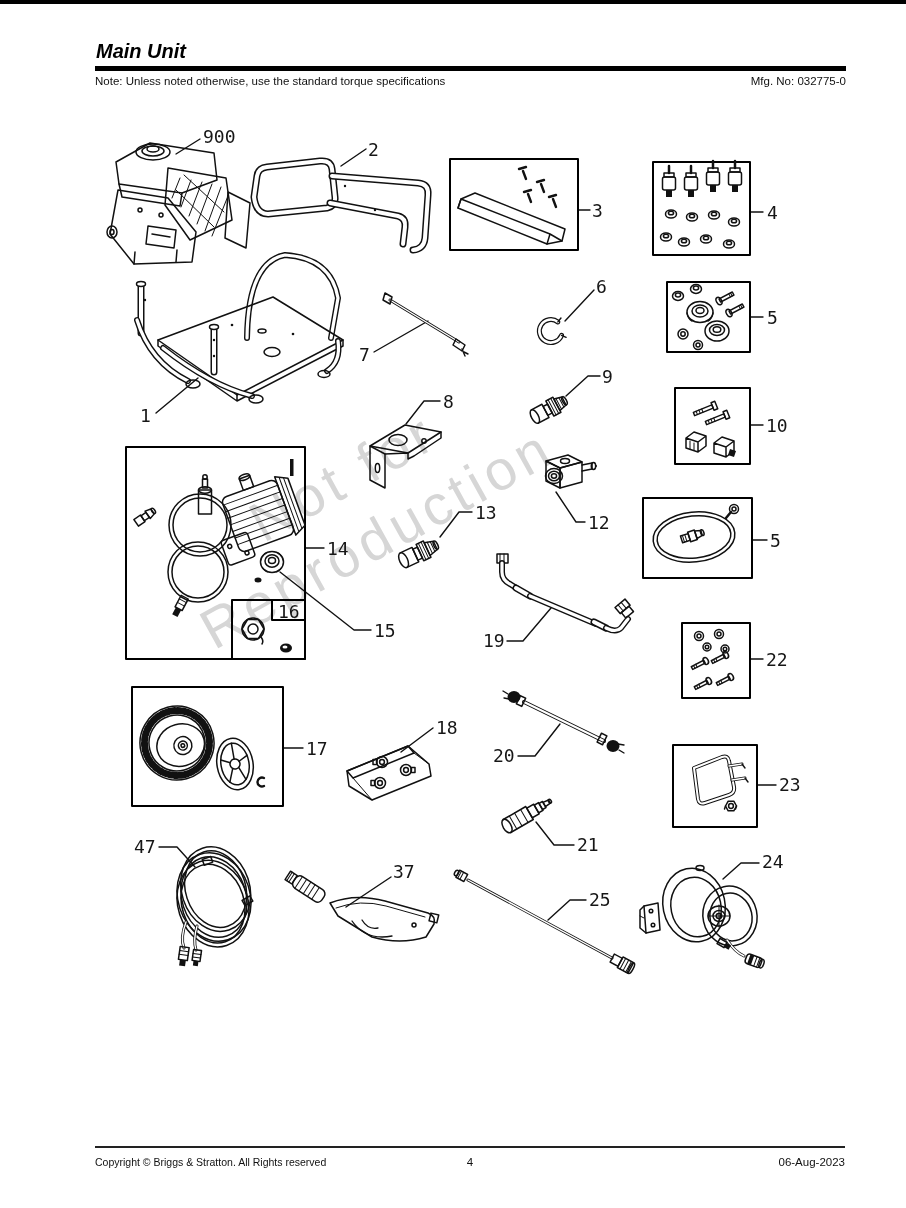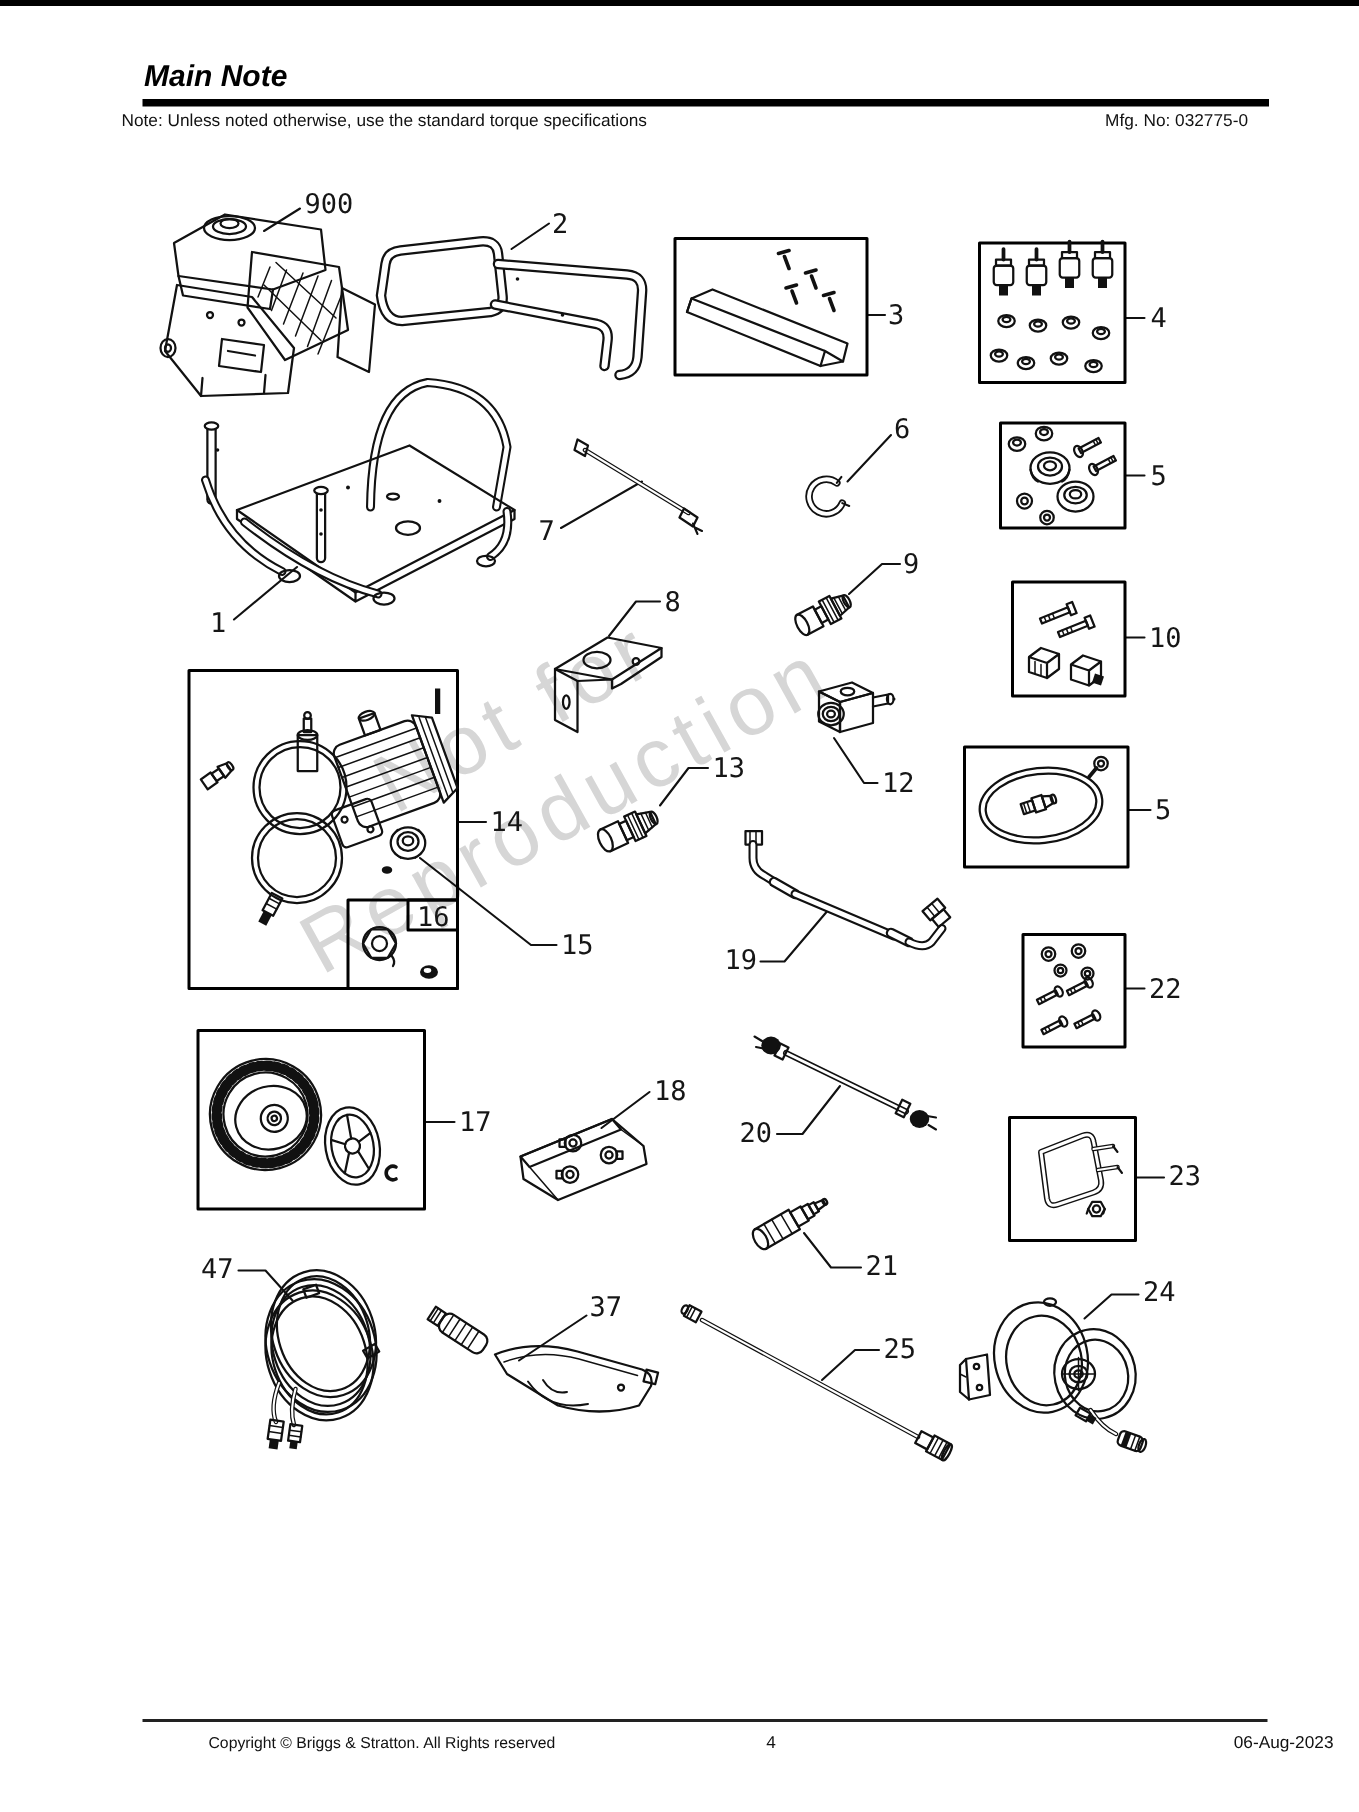--- a/index.html
+++ b/index.html
@@ -1,50 +1,50 @@
 <!DOCTYPE html>
 <html><head>
 <meta charset="utf-8">
 <style>
   html,body{margin:0;padding:0;background:#888;}
   .page{position:relative;width:906px;height:1208px;background:#fff;overflow:hidden;
         font-family:"Liberation Sans",sans-serif;margin:0 auto;}
   .topbar{position:absolute;left:0;top:0;width:906px;height:4px;background:#000;}
   .title{position:absolute;left:96px;top:40px;font-size:20px;font-weight:bold;font-style:italic;color:#000;}
   .hrule{position:absolute;left:95px;top:66px;width:751px;height:5px;background:#000;}
-  .subhead{position:absolute;left:81px;top:75px;width:751px;display:flex;justify-content:space-between;
+  .subhead{position:absolute;left:95px;top:75px;width:751px;display:flex;justify-content:space-between;
            font-size:11.5px;color:#111;text-align:center;}
   .watermark{position:absolute;left:40px;top:438px;width:640px;z-index:1;text-align:center;
              transform:rotate(-29deg);font-size:56px;color:#d6d6d6;letter-spacing:5px;line-height:1.25;
              font-family:"Liberation Sans",sans-serif;}
   .art{position:absolute;left:0;top:0;z-index:2;}
   .callout{position:absolute;z-index:3;font-family:"DejaVu Sans Mono",monospace;font-size:18px;color:#161616;
            white-space:nowrap;}
   .frule{position:absolute;left:95px;top:1146px;width:750px;height:2px;background:#222;}
-  .footer{position:absolute;left:95px;top:1156px;width:750px;height:18px;font-size:10.5px;color:#111;margin-left:44px;}
+  .footer{position:absolute;left:95px;top:1156px;width:750px;height:18px;font-size:10.5px;color:#111;}
   .footer .l{position:absolute;left:0;top:0;}
   .footer .c{position:absolute;left:0;right:0;top:0;text-align:center;font-size:11.5px;}
   .footer .r{position:absolute;right:0;top:0;font-size:11.5px;text-align:right;}
   
   .o7{stroke:#111;stroke-width:7;fill:none}.i7{stroke:#fff;stroke-width:4;fill:none}
   .o6{stroke:#111;stroke-width:6;fill:none}.i6{stroke:#fff;stroke-width:3.2;fill:none}
   .o5{stroke:#111;stroke-width:5;fill:none}.i5{stroke:#fff;stroke-width:2.6;fill:none}
   .o4{stroke:#111;stroke-width:4;fill:none}.i4{stroke:#fff;stroke-width:2;fill:none}
   .o3{stroke:#111;stroke-width:3;fill:none}.i3{stroke:#fff;stroke-width:1.4;fill:none}
   .ln{stroke:#111;stroke-width:1.4;fill:none}
   .ln1{stroke:#111;stroke-width:1;fill:none}
   .blk{fill:#111;stroke:none}
 </style>
 </head>
 <body>
 
 <div class="page">
   <div class="topbar"></div>
 
-  <div class="title">Main Note</div>
+  <div class="title">Main Unit</div>
   <div class="hrule"></div>
   <div class="subhead">
     <span>Note: Unless noted otherwise, use the standard torque specifications</span>
     <span>Mfg. No: 032775-0</span>
   </div>
 
   <div class="watermark">
     <div>Not for</div>
     <div>Reproduction</div>
   </div>

